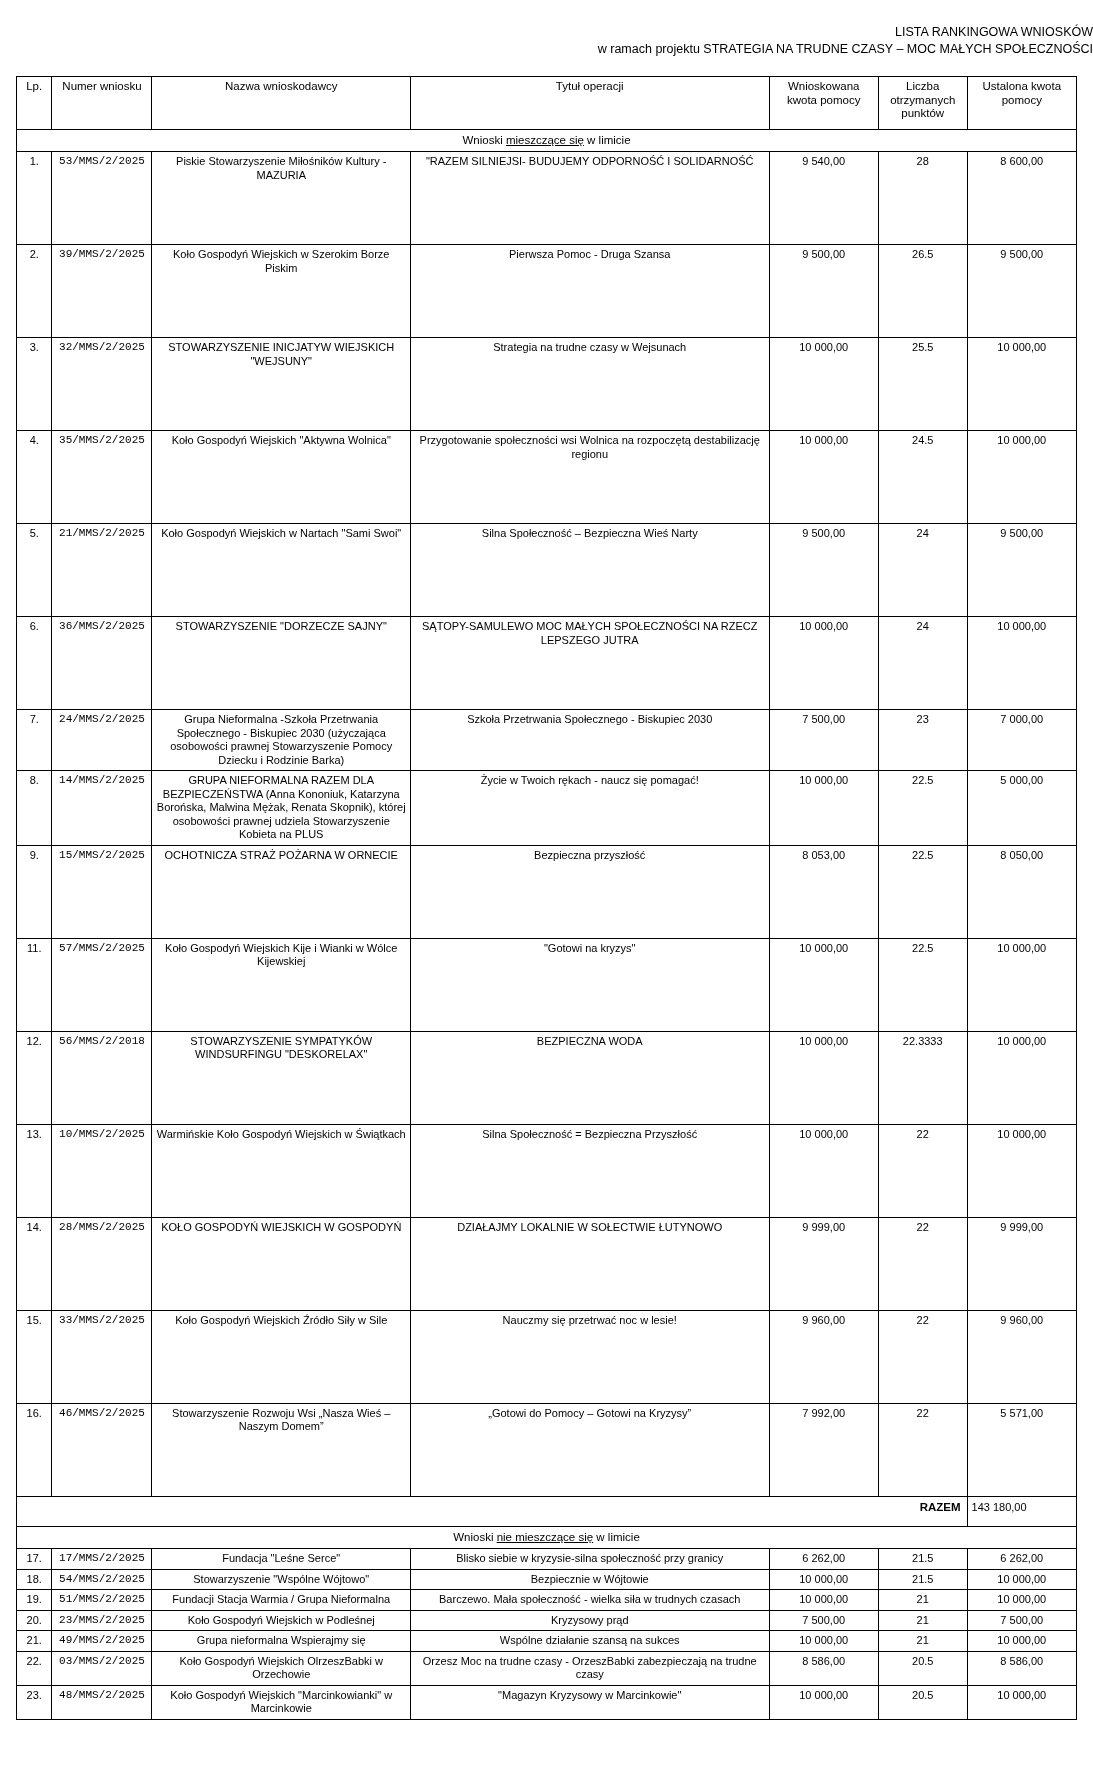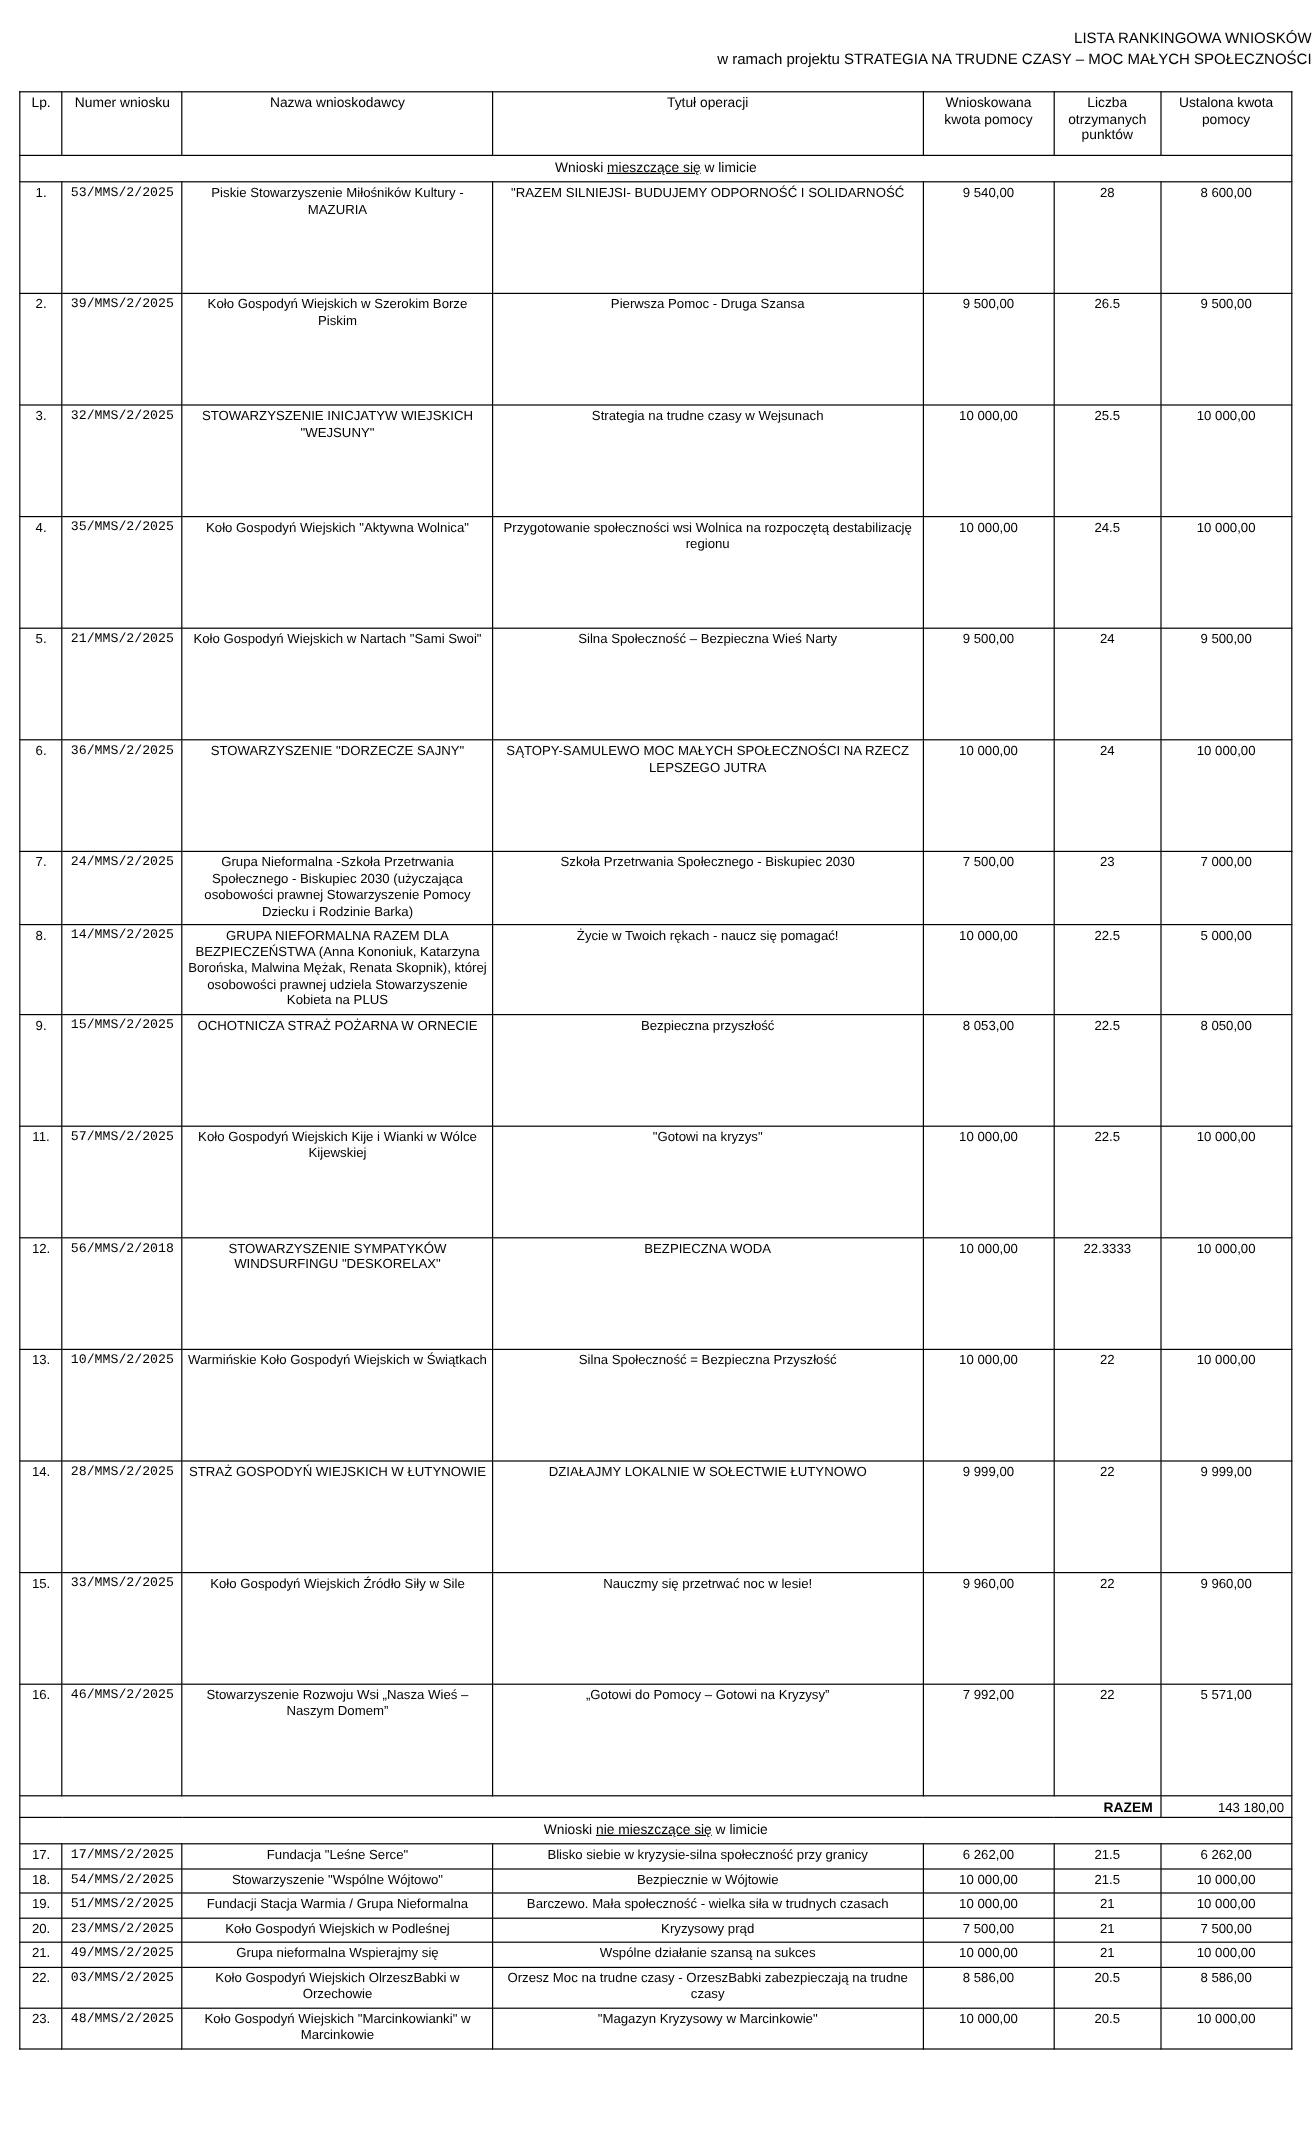--- a/index.html
+++ b/index.html
@@ -77,25 +77,25 @@
     font-size: 11.5px;
     padding: 3px 4px;
     line-height: 15px;
   }
   tr.section-head u { text-decoration: underline; }
   tr.section-head b { font-weight: normal; }
 
   tr.total td {
     text-align: right;
     font-weight: bold;
-    padding: 4px 6px 0 4px;
+    padding: 4px 6px 12px 4px;
     font-size: 11.5px;
   }
   tr.total td.total-value {
-    text-align: right;
+    text-align: left;
     font-weight: normal;
     font-size: 11px;
     margin-top: 32px;
   }
 
   
   tr.tall td { height: 86px; }
   tr.compact td { height: auto; }
 </style>
 </head>
@@ -238,21 +238,21 @@
             <td class="num">10/MMS/2/2025</td>
             <td class="name">Warmińskie Koło Gospodyń Wiejskich w Świątkach</td>
             <td class="title">Silna Społeczność = Bezpieczna Przyszłość</td>
             <td class="req">10 000,00</td>
             <td class="pts">22</td>
             <td class="set">10 000,00</td>
           </tr>
           <tr class="tall">
             <td class="lp">14.</td>
             <td class="num">28/MMS/2/2025</td>
-            <td class="name">STRAŻ GOSPODYŃ WIEJSKICH W ŁUTYNOWIE</td>
+            <td class="name">KOŁO GOSPODYŃ WIEJSKICH W GOSPODYŃ</td>
             <td class="title">DZIAŁAJMY LOKALNIE W SOŁECTWIE ŁUTYNOWO</td>
             <td class="req">9 999,00</td>
             <td class="pts">22</td>
             <td class="set">9 999,00</td>
           </tr>
           <tr class="tall">
             <td class="lp">15.</td>
             <td class="num">33/MMS/2/2025</td>
             <td class="name">Koło Gospodyń Wiejskich Źródło Siły w Sile</td>
             <td class="title">Nauczmy się przetrwać noc w lesie!</td>

